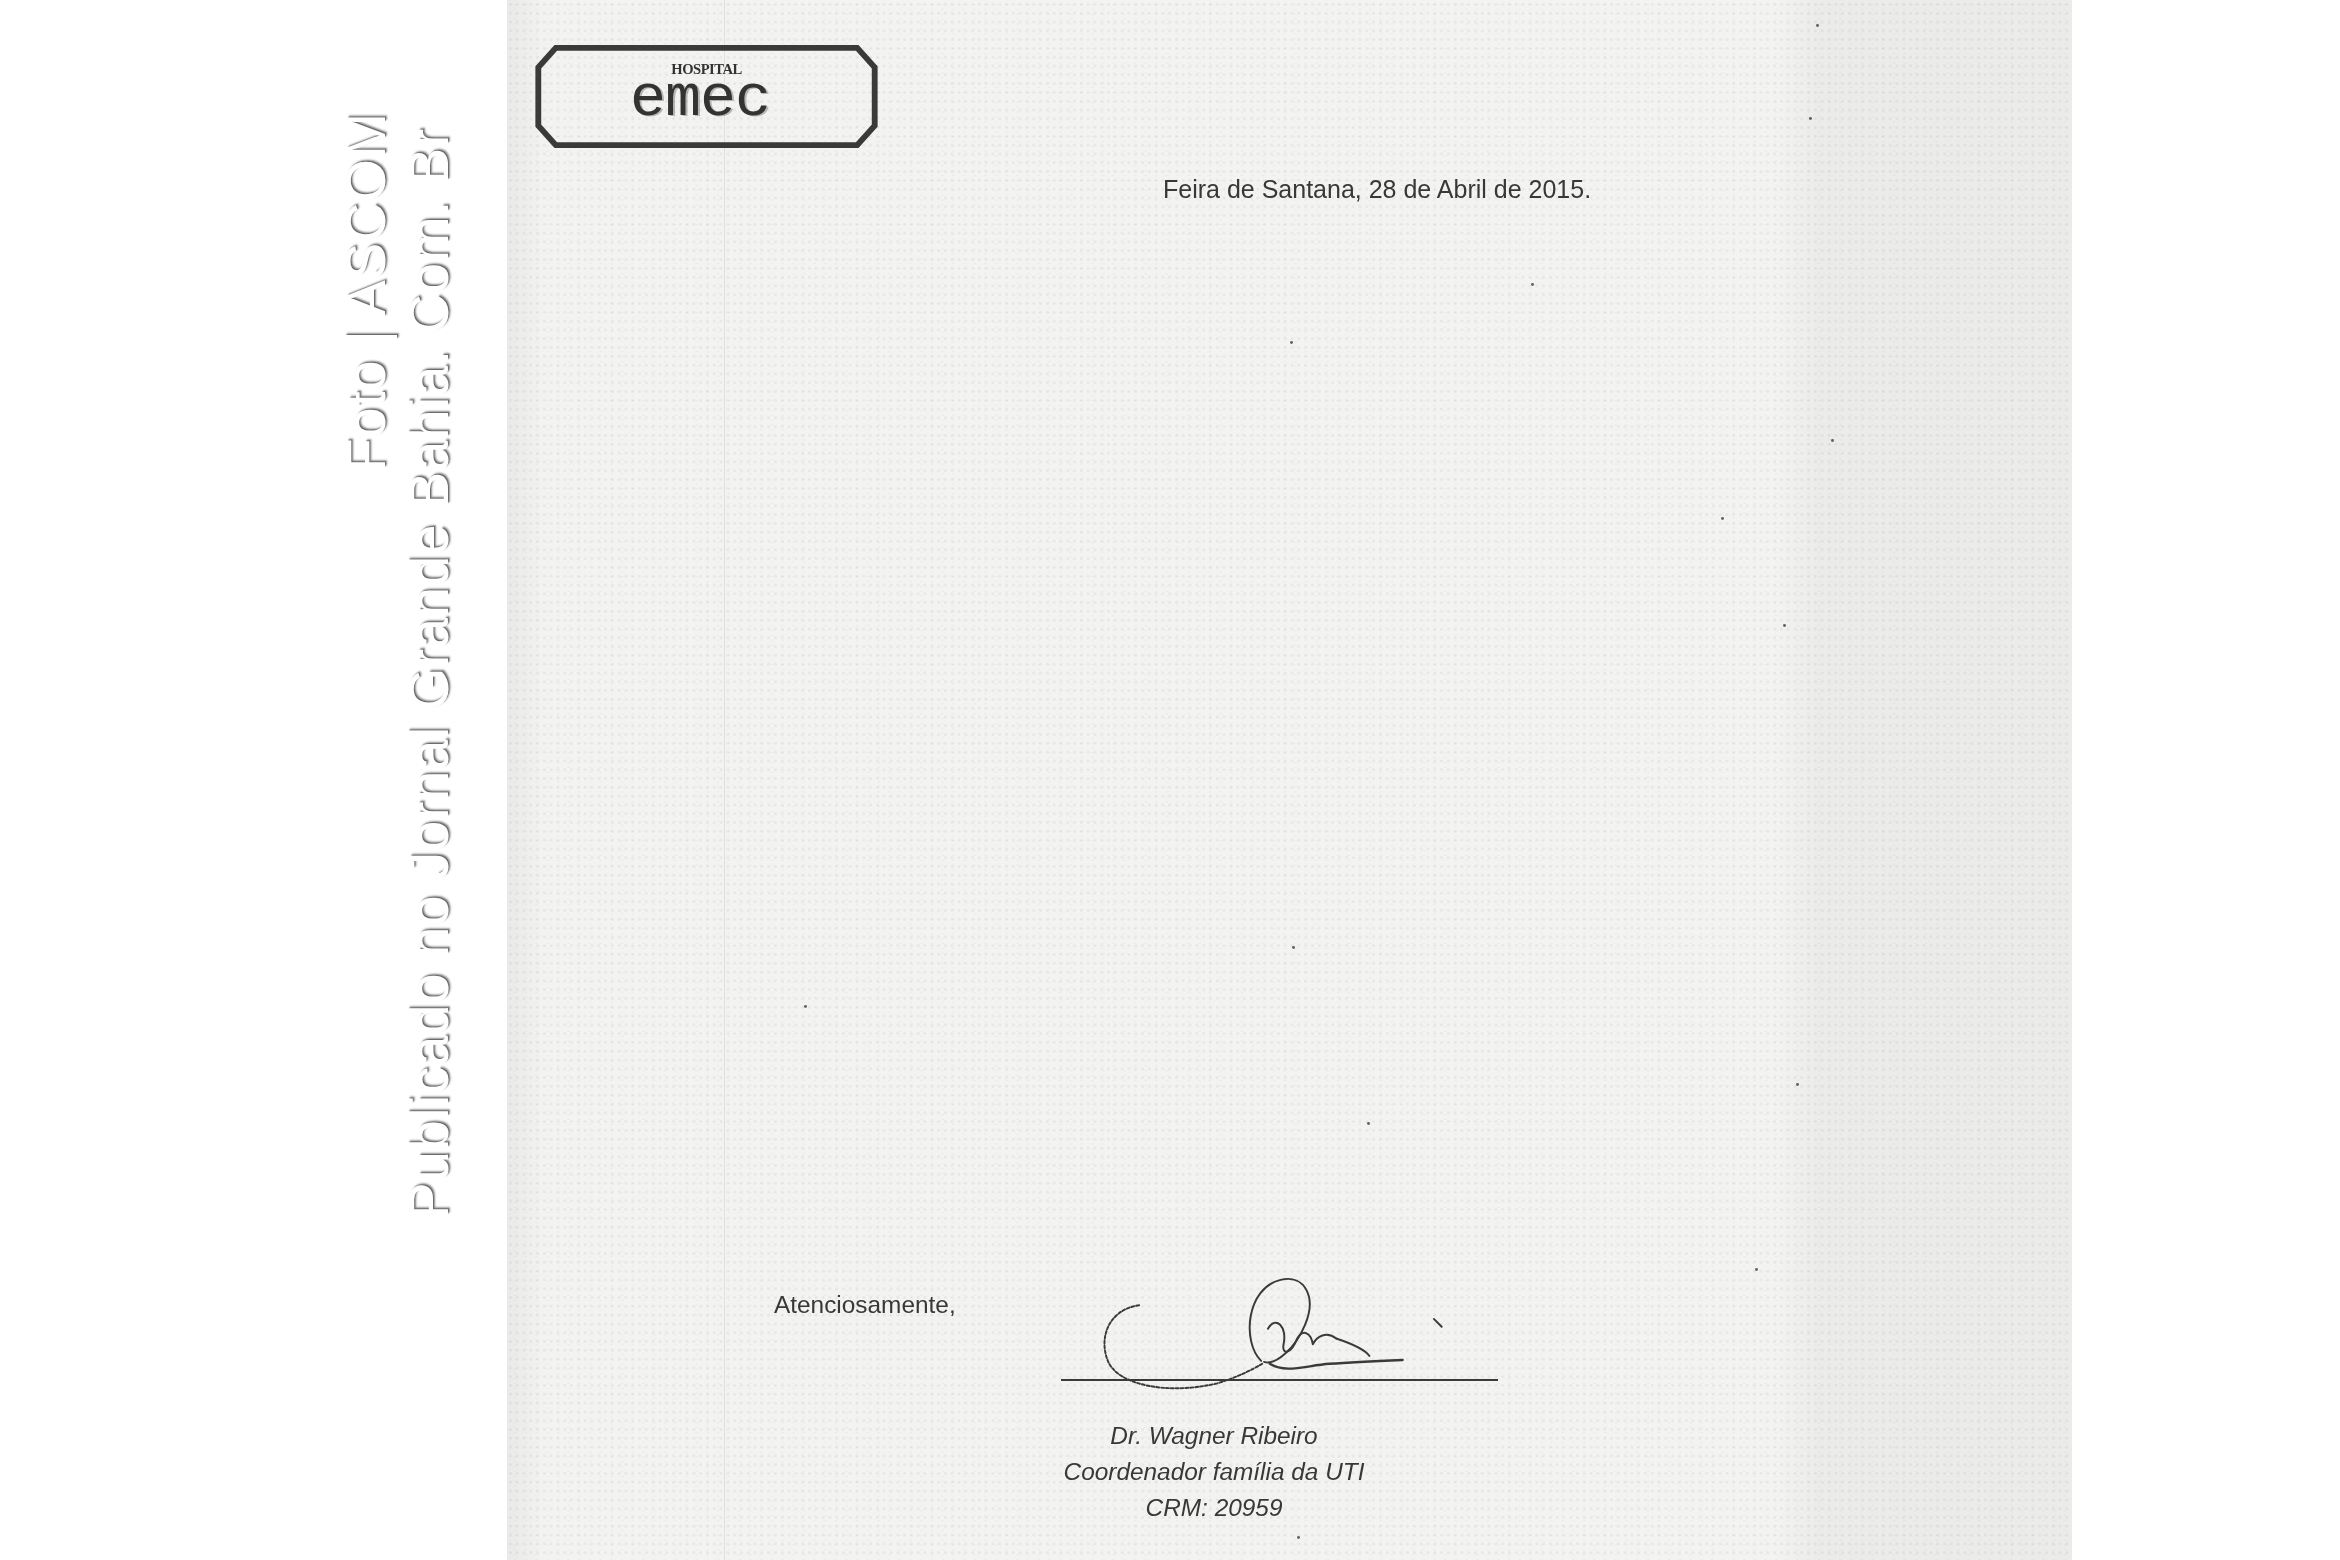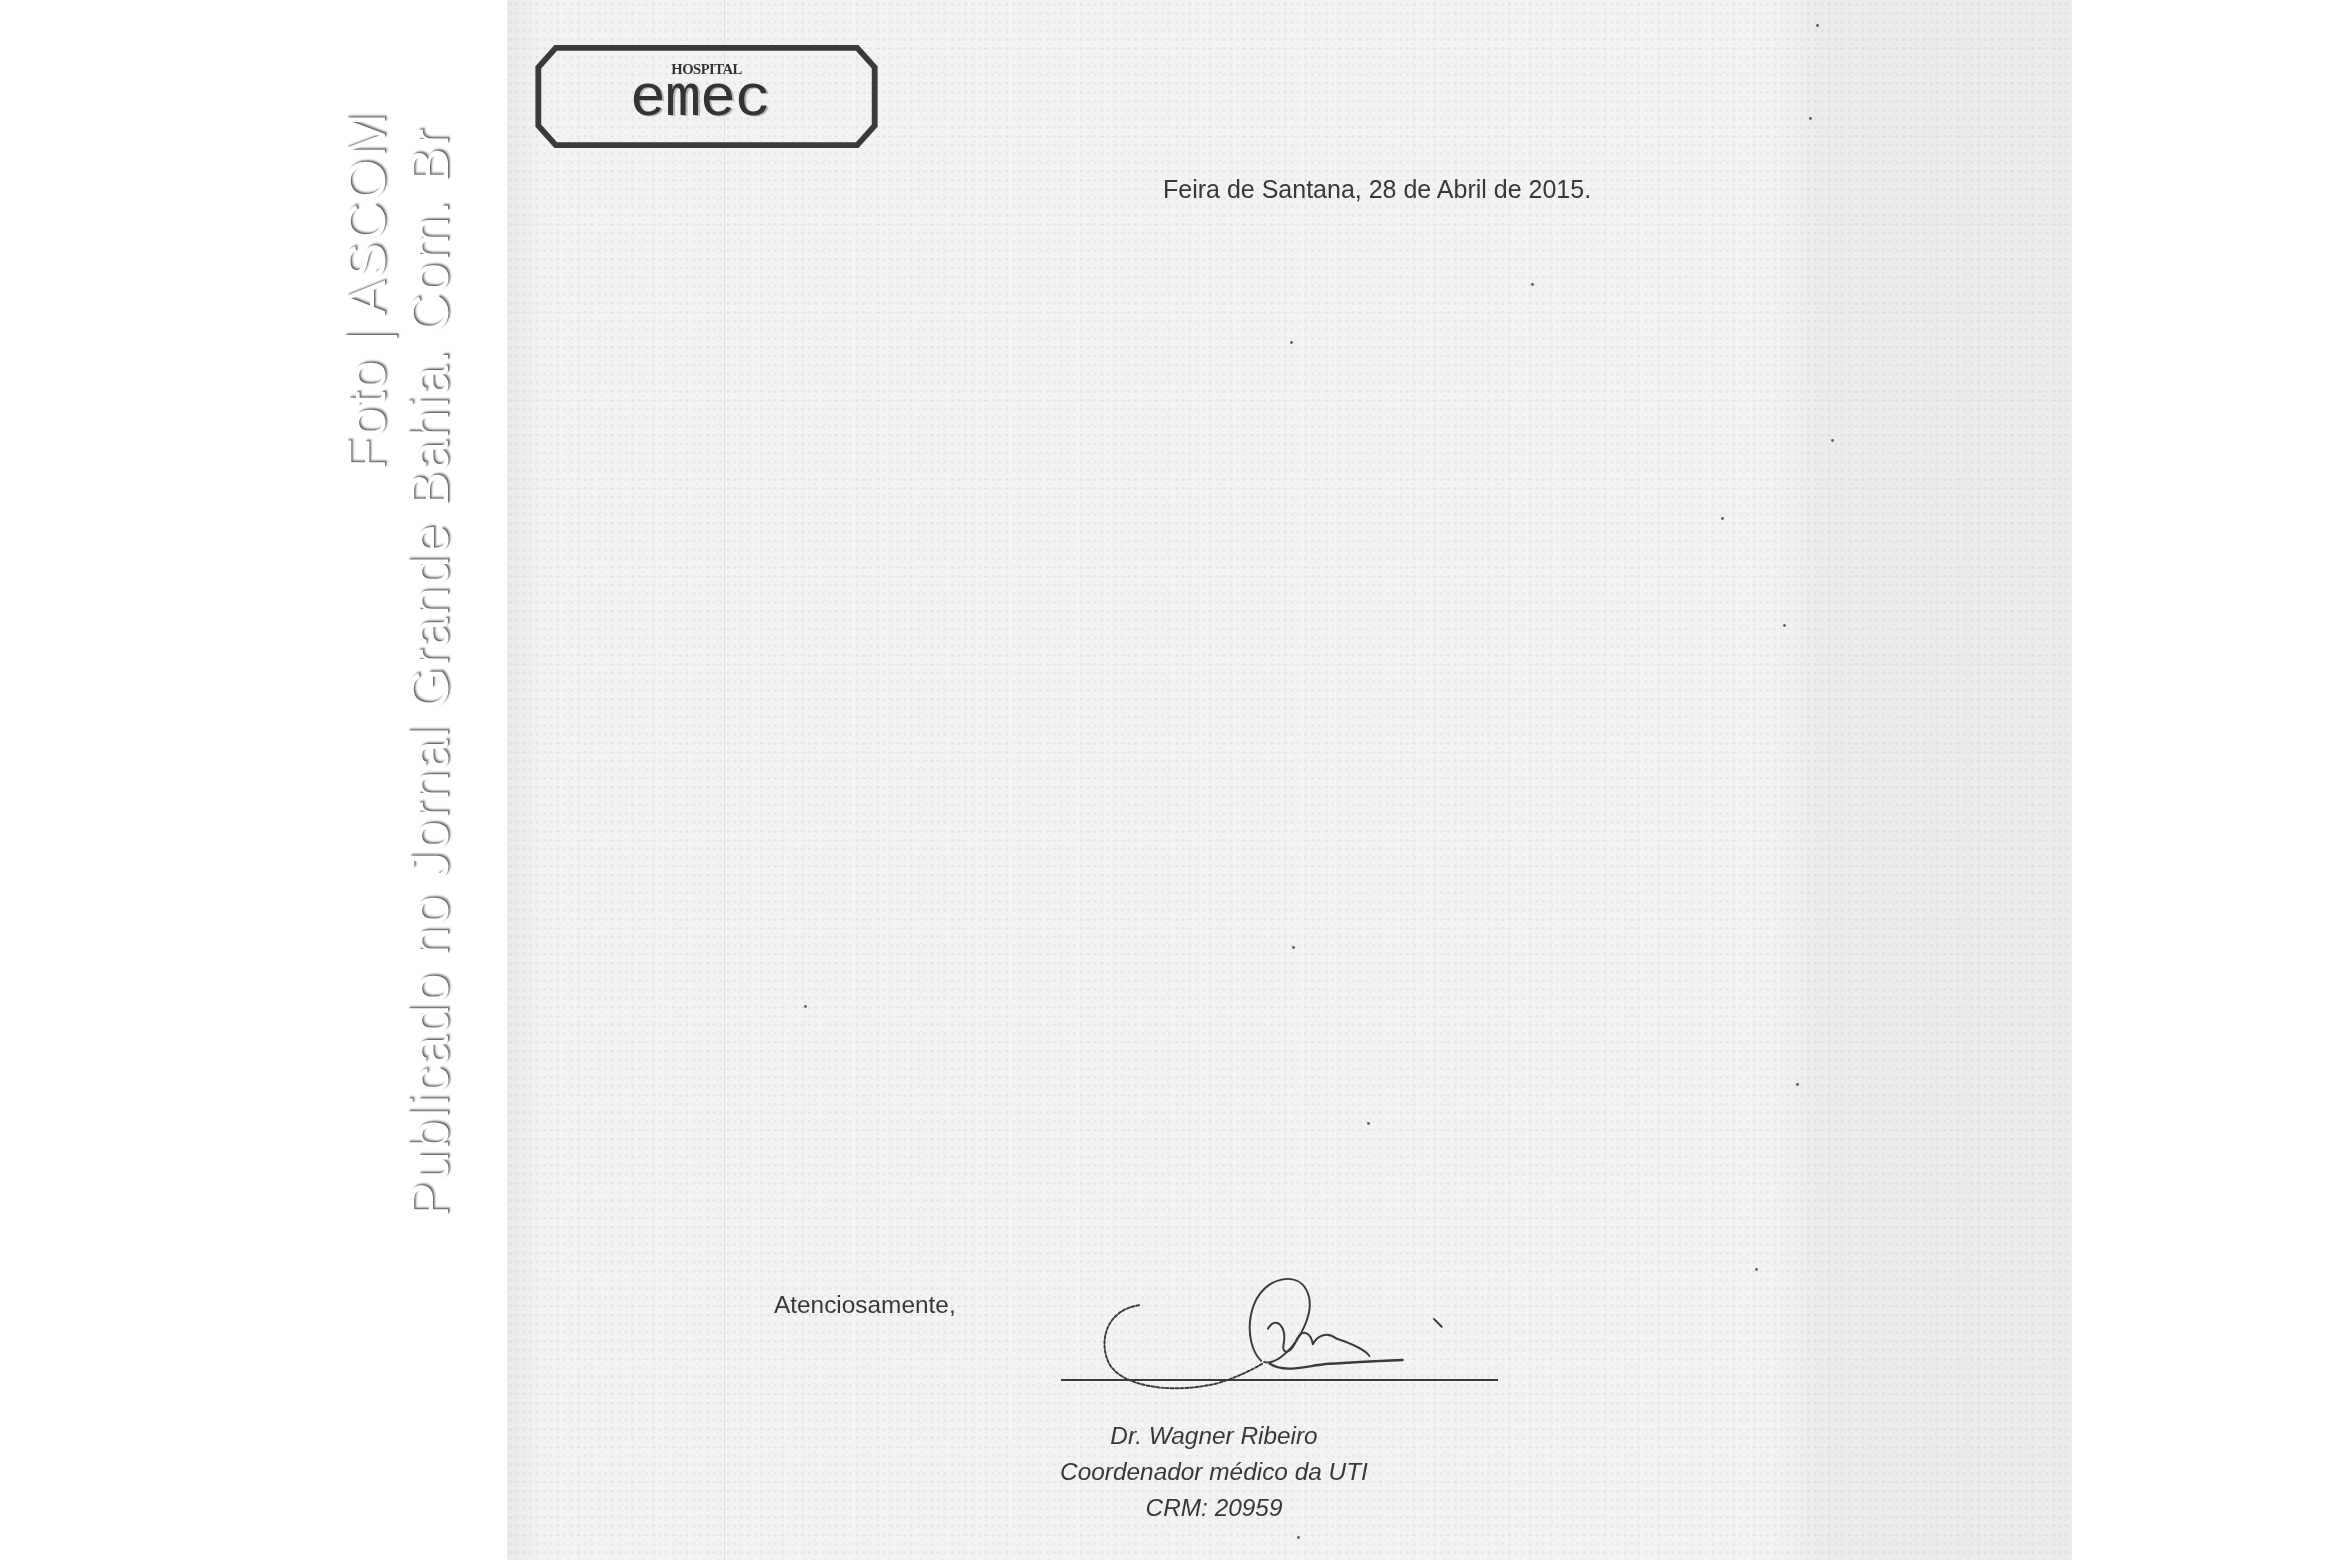--- a/index.html
+++ b/index.html
@@ -222,21 +222,21 @@
 
       <path d="M80,38 C50,42 38,70 48,95 C58,120 110,130 160,118 C180,112 196,104 206,98" stroke-dasharray="3,2"></path>
 
       <path d="M382,52 L390,60"></path>
     </g>
   </svg>
   <div class="signature-line"></div>
 
   <div class="sig-block ink">
     <div>Dr. Wagner Ribeiro</div>
-    <div>Coordenador médico da UTI</div>
+    <div>Coordenador família da UTI</div>
     <div>CRM: 20959</div>
   </div>
 
   <div class="speck" style="left:1024px;top:283px;"></div>
   <div class="speck" style="left:783px;top:341px;"></div>
   <div class="speck" style="left:1309px;top:24.4px;"></div>
   <div class="speck" style="left:1324px;top:439px;"></div>
   <div class="speck" style="left:1214px;top:517px;"></div>
   <div class="speck" style="left:1276px;top:624px;"></div>
   <div class="speck" style="left:785px;top:946px;"></div>

